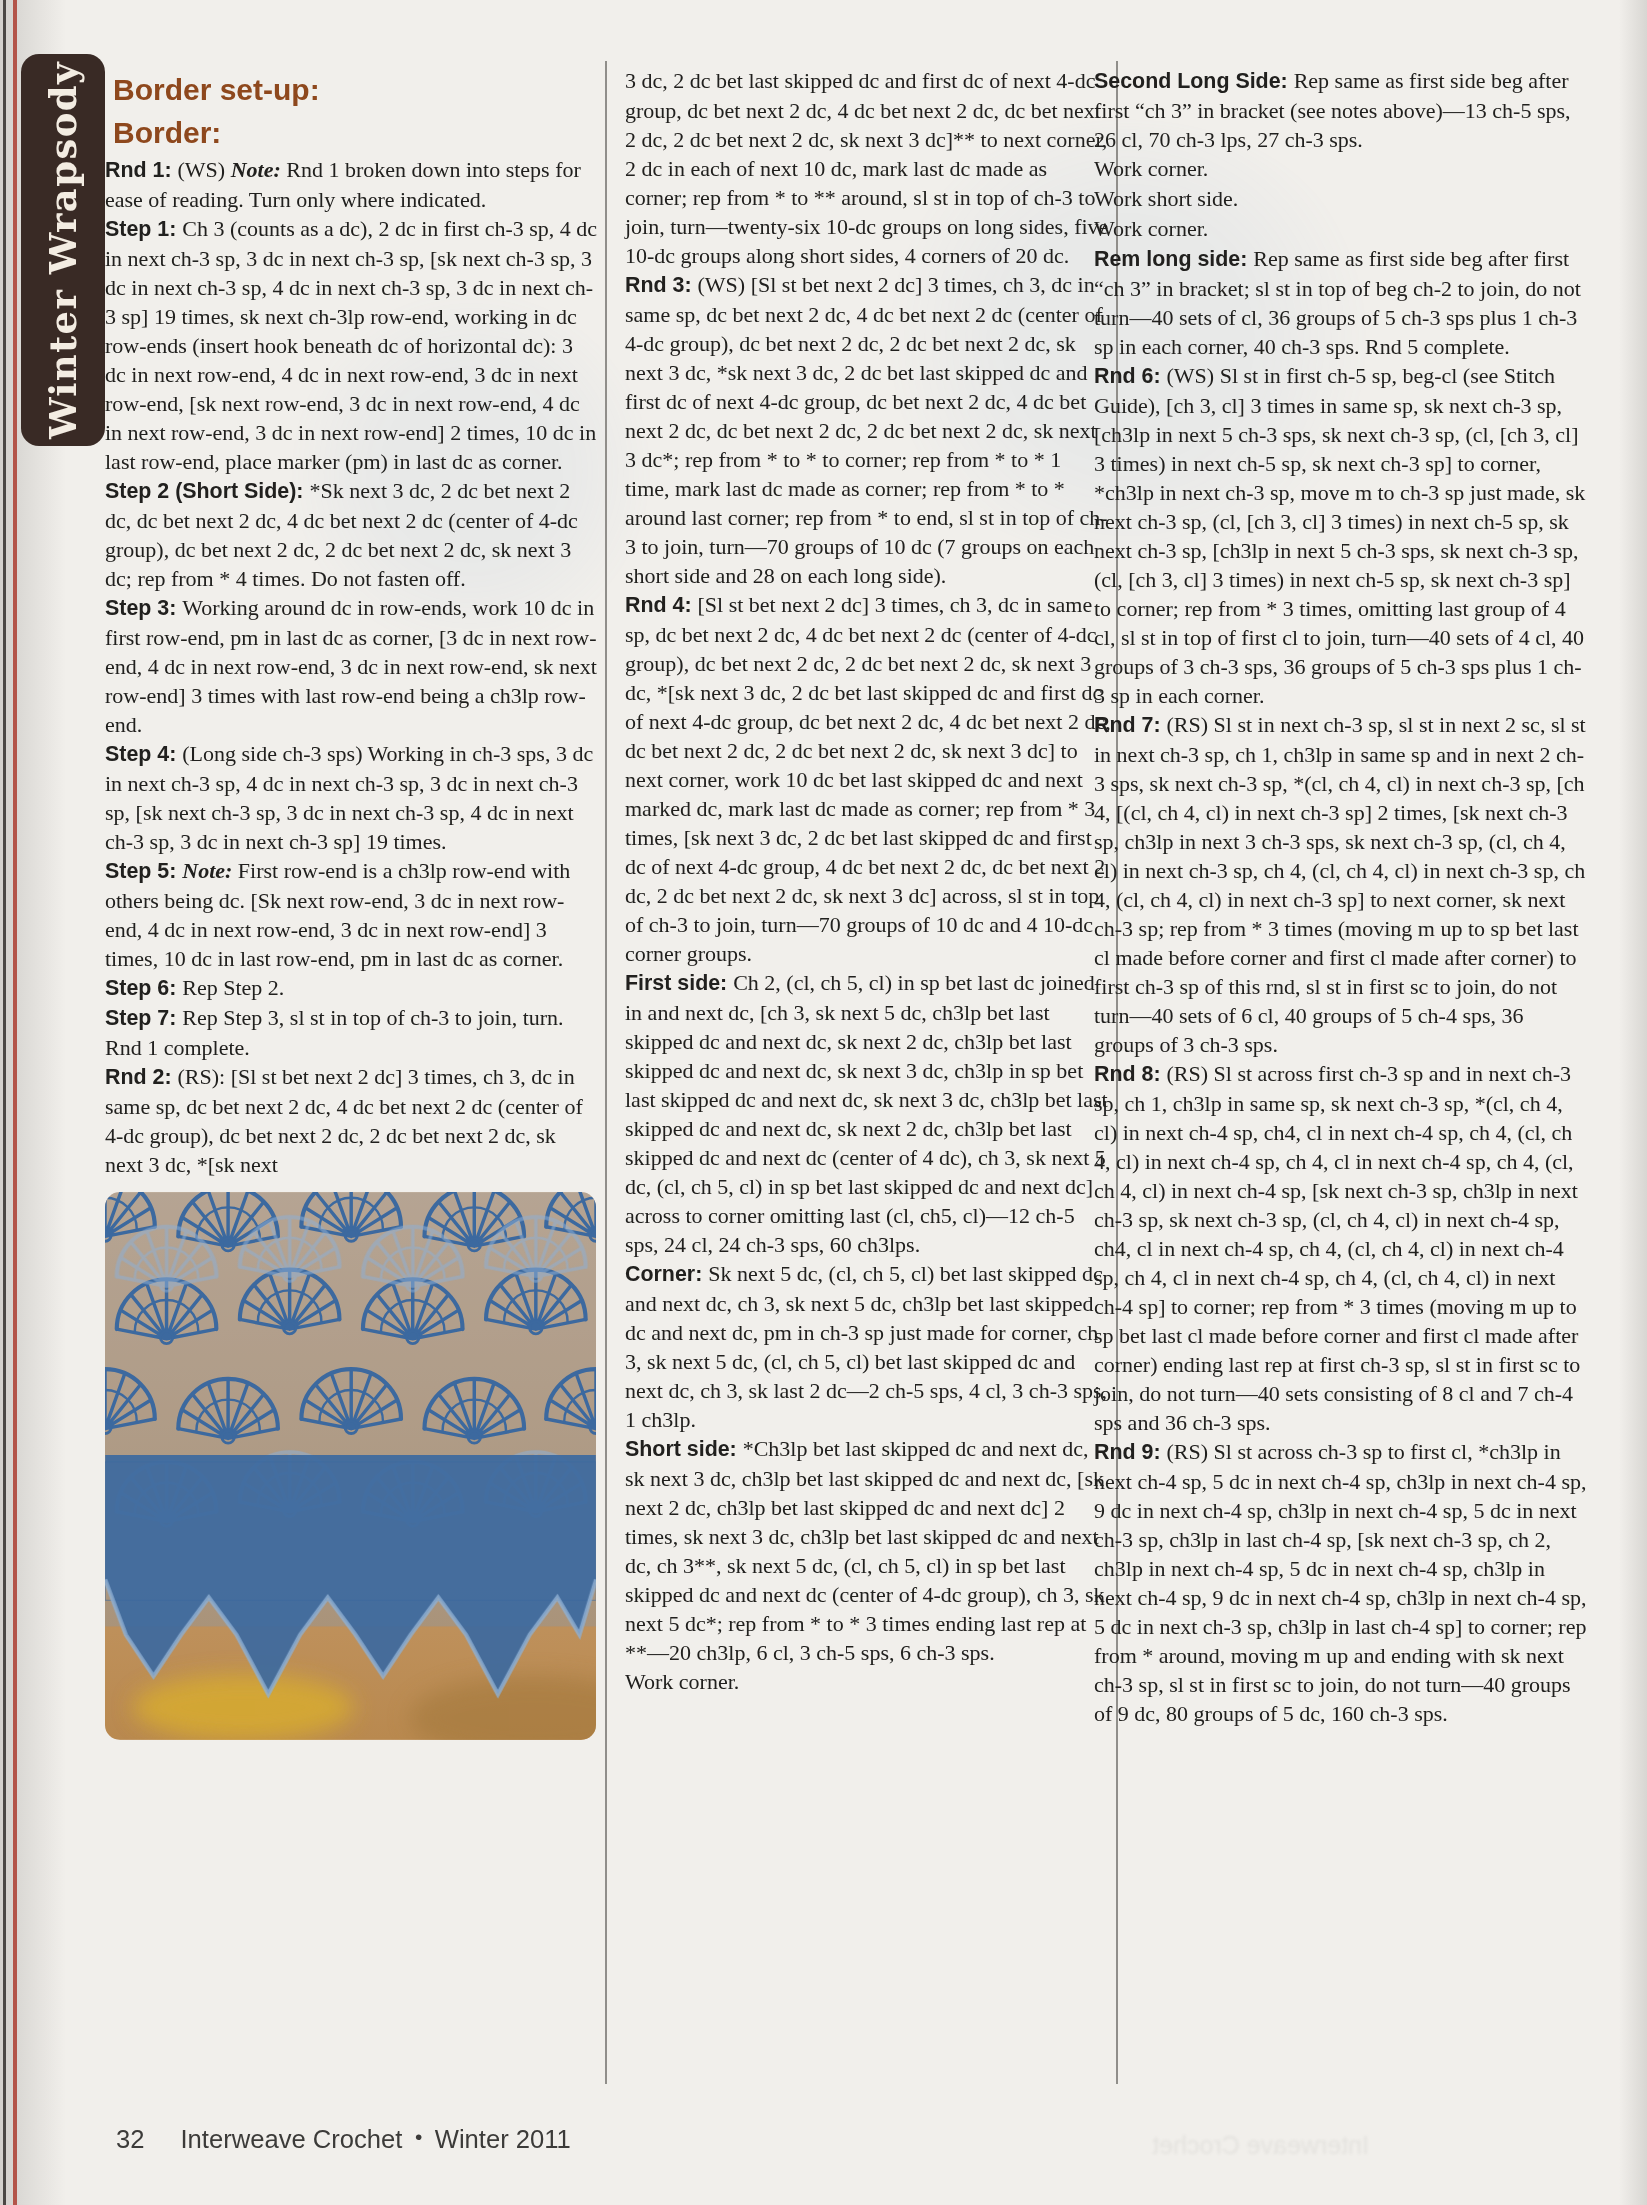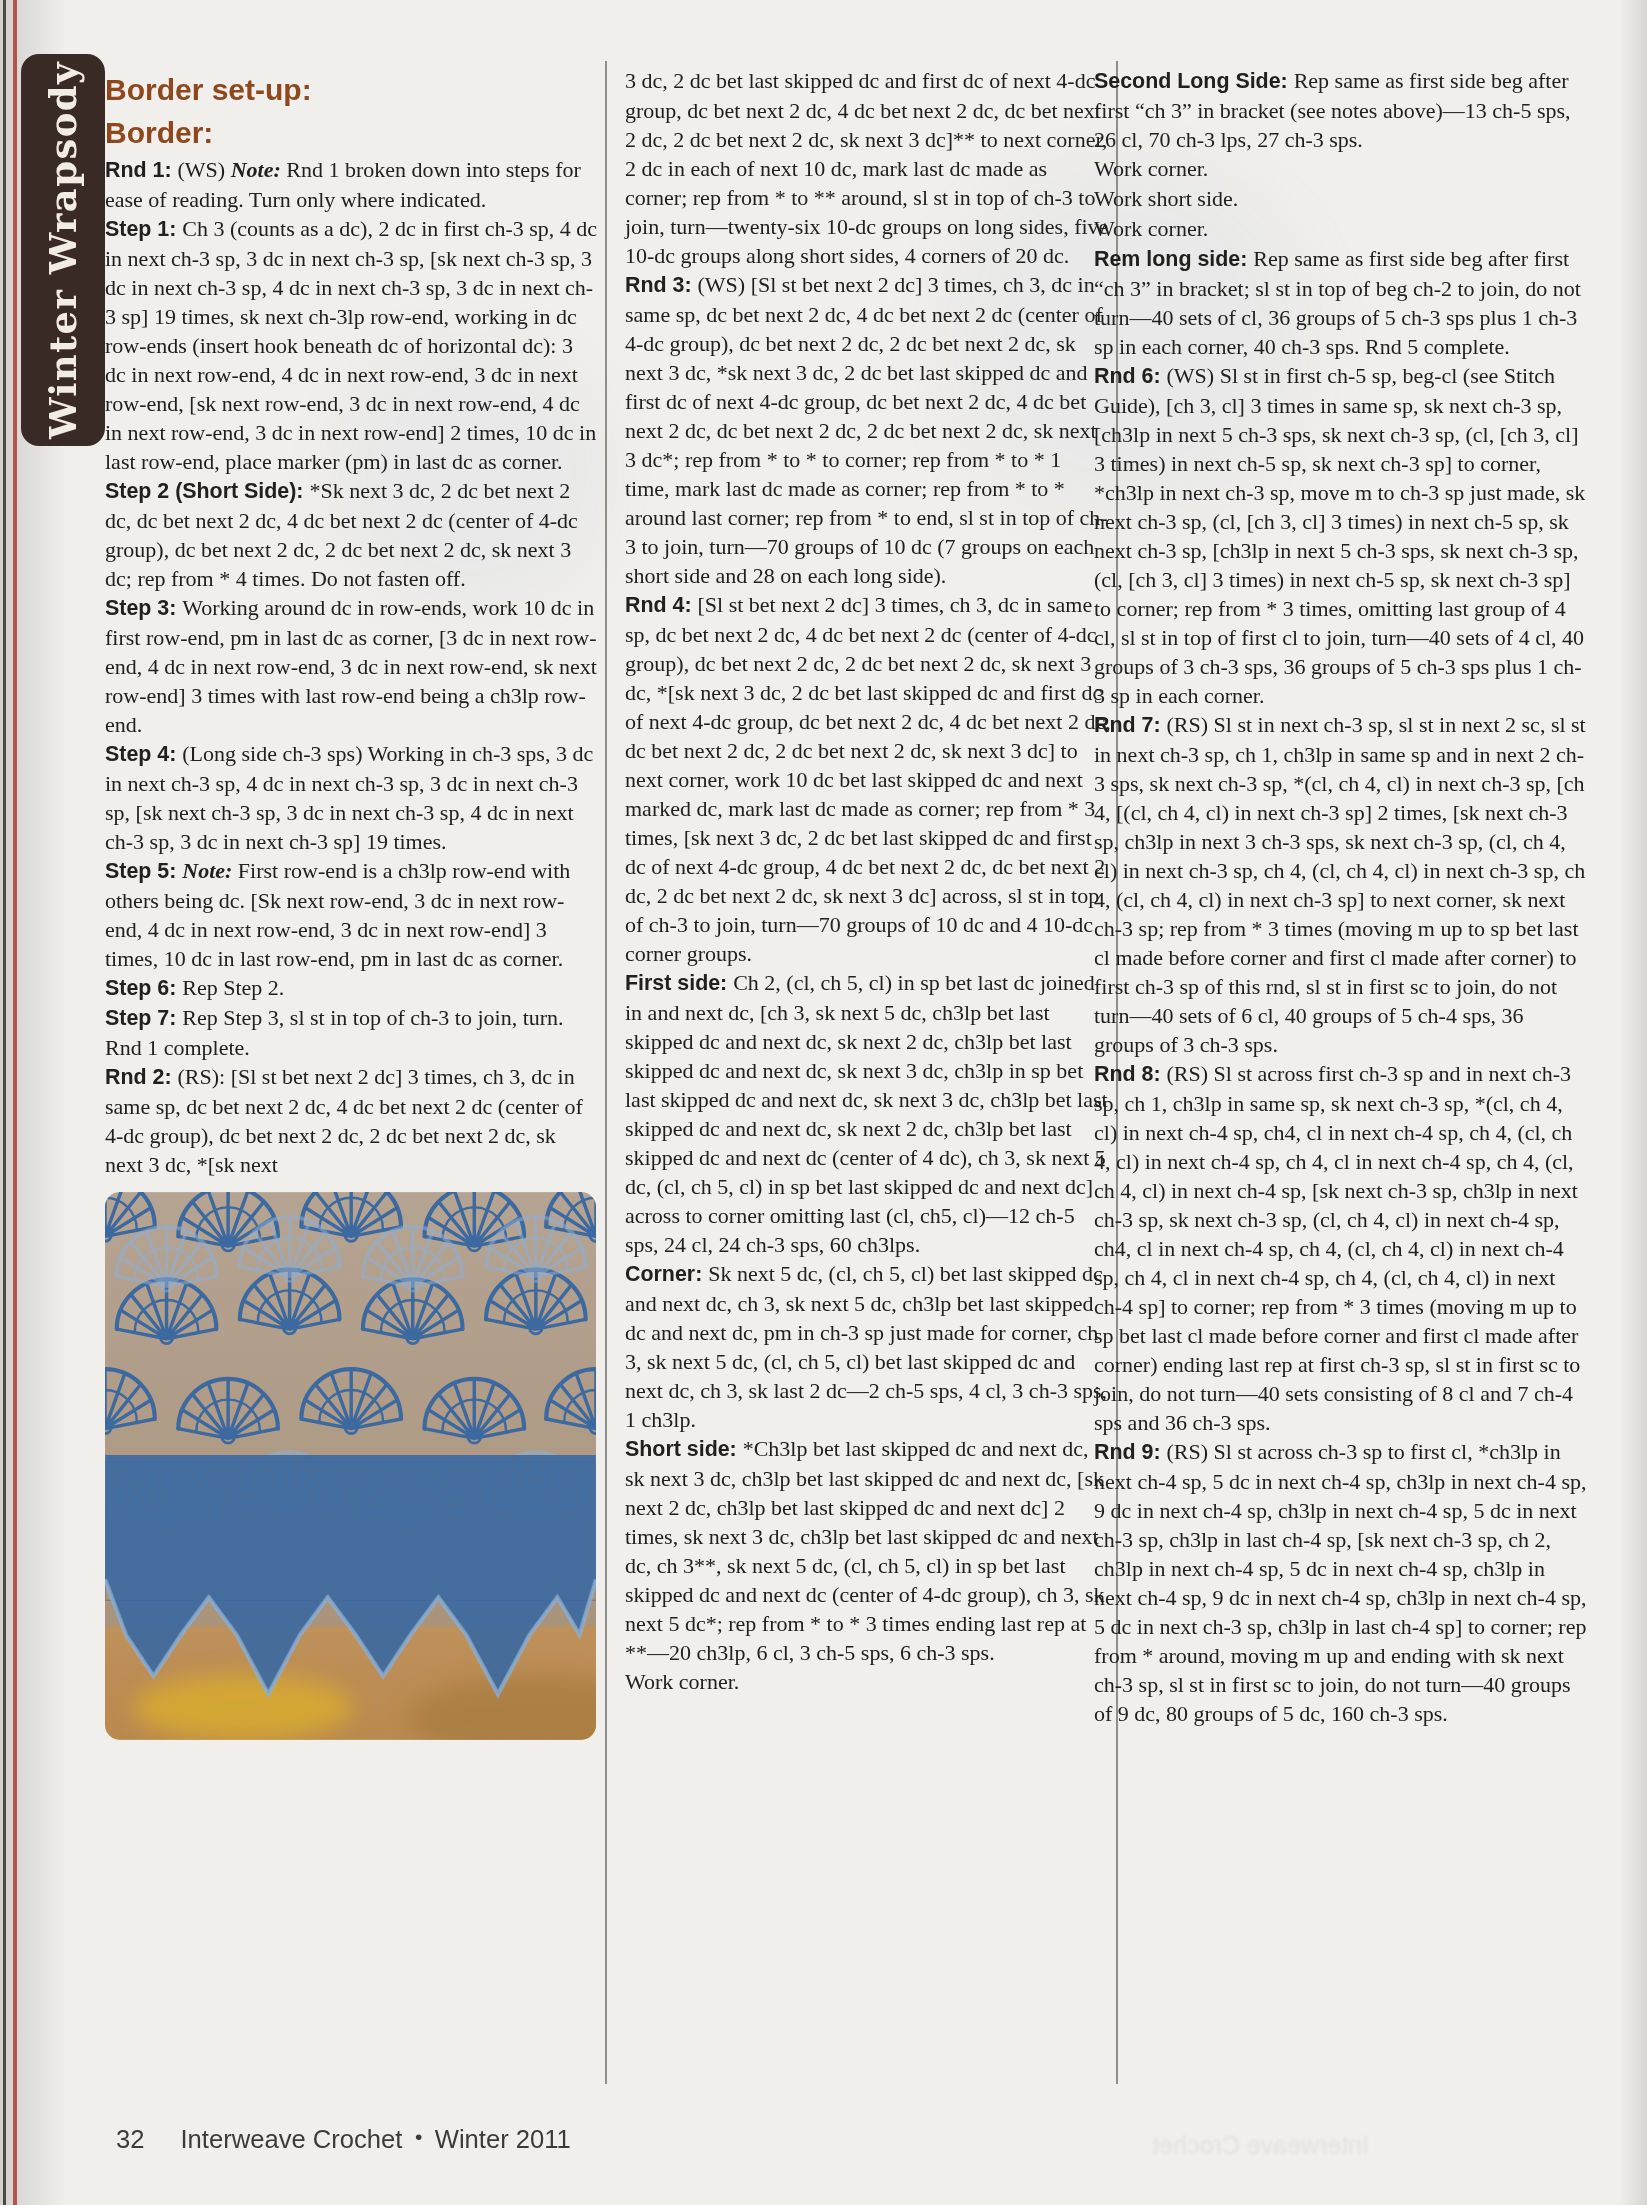--- a/index.html
+++ b/index.html
@@ -29,21 +29,21 @@
 
   
   .col{position:absolute;top:66px;font-size:22px;line-height:29px;text-align:left;}
   #col1{left:105px;width:493px;}
   #col2{left:625px;width:486px;}
   #col3{left:1094px;width:494px;}
   .para{margin:0;}
   .lbl{font-family:"Liberation Sans",sans-serif;font-weight:700;font-size:21.4px;}
   .note{font-weight:700;font-style:italic;margin-top:36px;}
   h3.hd{font-family:"Liberation Sans",sans-serif;font-weight:700;color:#8e481d;
-    font-size:30px;line-height:39px;margin:4.2px 0 2.8px 0;}
+    font-size:30px;line-height:39px;margin:4.2px 0 2.8px 0;padding-left:8px;}
 
   .vrule{position:absolute;top:61px;width:2.1px;height:2023px;background:#908e8a;}
   #rule1{left:605px;}
   #rule2{left:1116px;}
 
   
   .photo{margin:12.5px 0 0 0;width:491px;height:548px;border-radius:15px;
     overflow:hidden;display:block;}
   .photo svg{display:block;}
 

